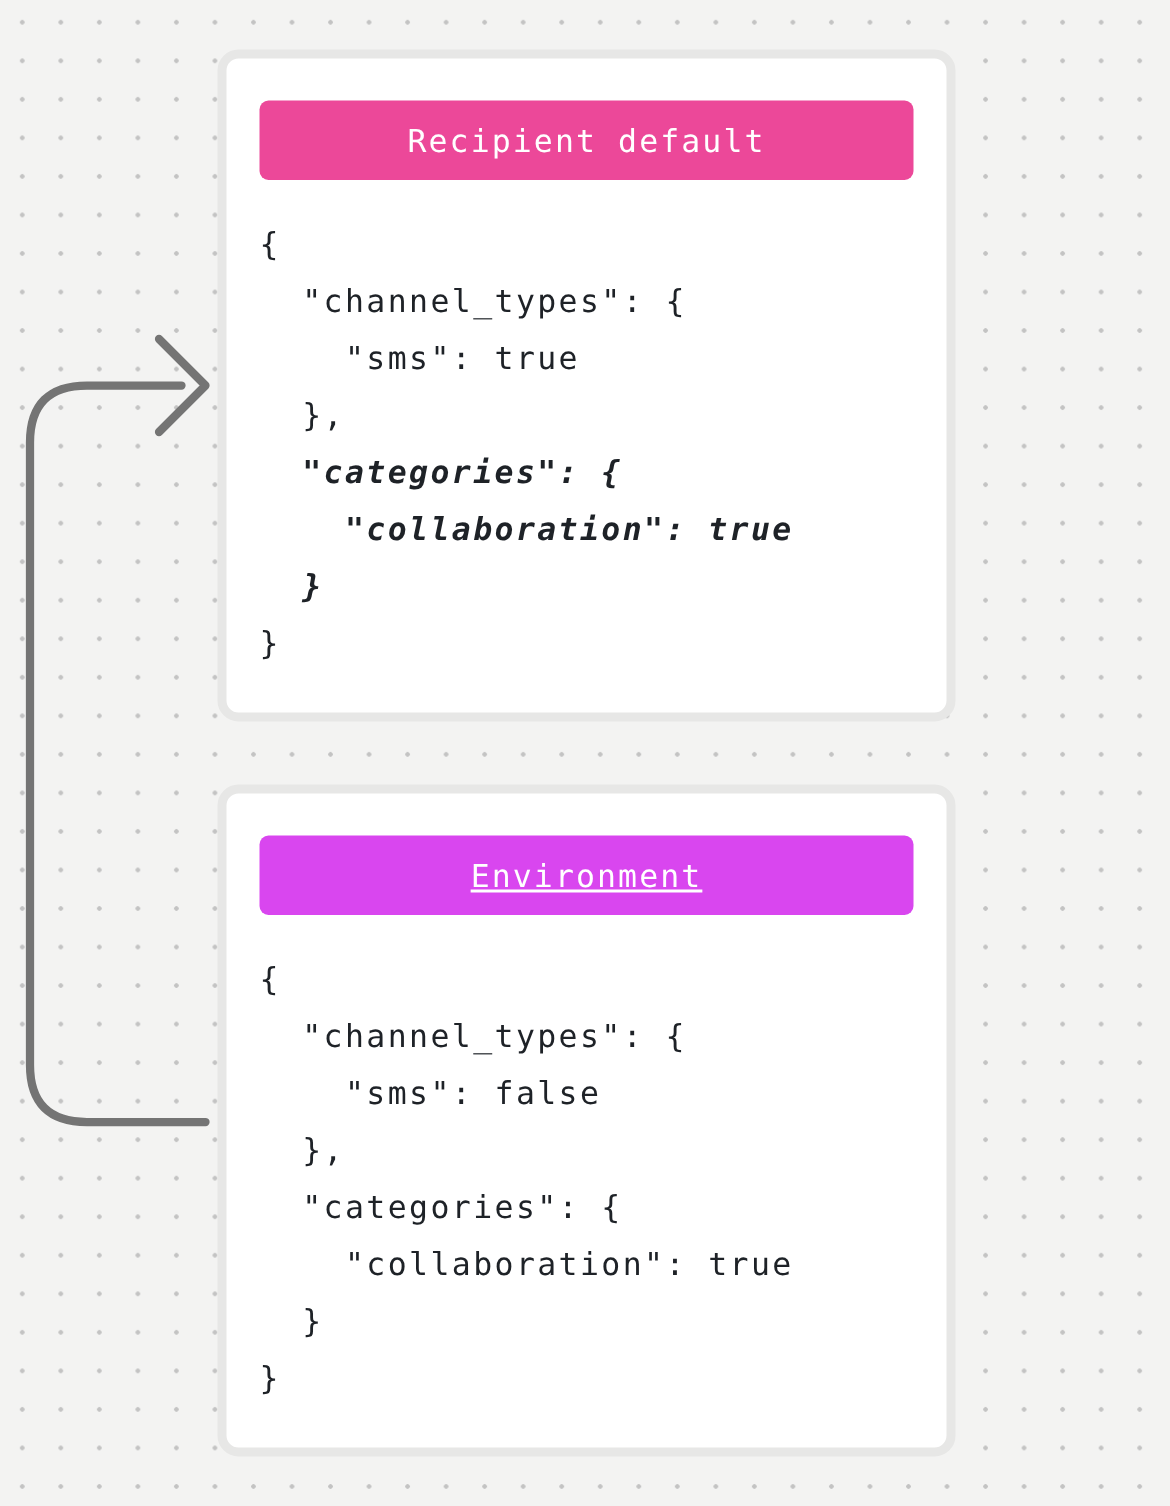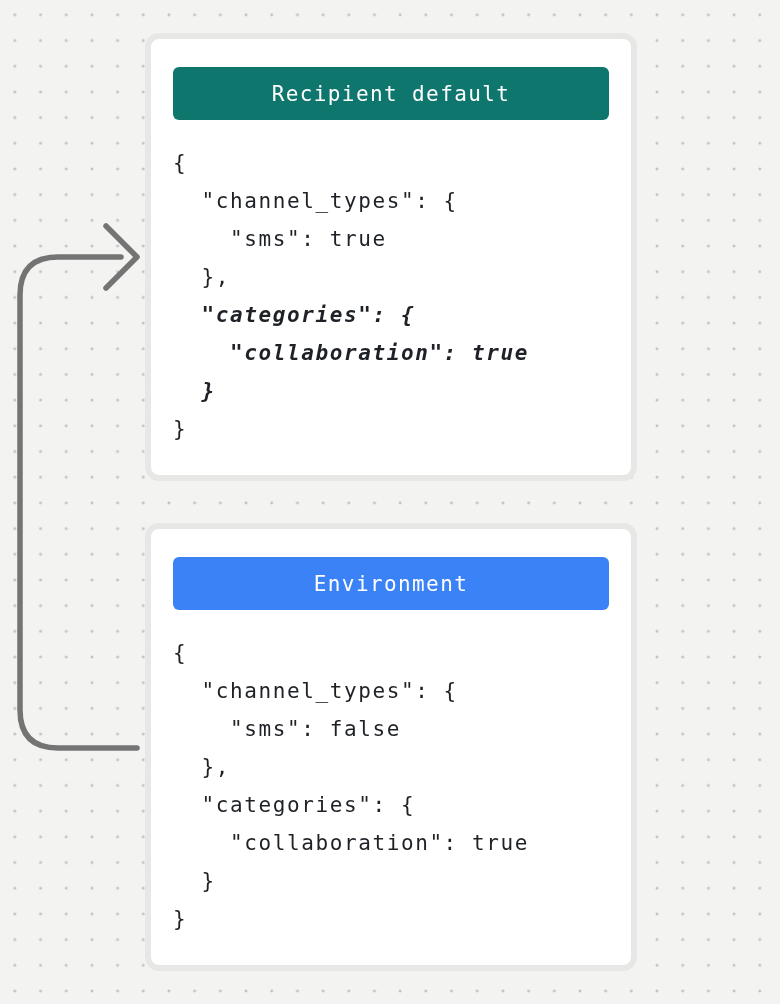--- a/index.html
+++ b/index.html
@@ -57,35 +57,35 @@
 <body>
 
 <div class="canvas">
 
   <svg class="arrow-overlay" viewBox="0 0 780 1004" xmlns="http://www.w3.org/2000/svg">
     <path d="M 137 748 L 58 748 Q 20 748 20 710 L 20 295 Q 20 257 58 257 L 121 257" fill="none" stroke-width="5.5" stroke-linecap="round" stroke="#747474"></path>
     <path d="M 106 226 L 137 257 L 106 288" fill="none" stroke-width="5.5" stroke-linecap="round" stroke-linejoin="round" stroke="#747474"></path>
   </svg>
 
   <div class="card card-top">
-    <div class="card-header" style="background-color: #0f766e;">Recipient default</div>
+    <div class="card-header" style="background-color: #ec4899;">Recipient default</div>
     <div class="code">
       <div class="code-line">{</div>
       <div class="code-line">  "channel_types": {</div>
       <div class="code-line">    "sms": true</div>
       <div class="code-line">  },</div>
       <div class="code-line em">  "categories": {</div>
       <div class="code-line em">    "collaboration": true</div>
       <div class="code-line em">  }</div>
       <div class="code-line">}</div>
     </div>
   </div>
 
   <div class="card card-bottom">
-    <div class="card-header" style="background-color: #3b82f6;">Environment</div>
+    <div class="card-header" style="background-color: #d946ef; text-decoration: underline;">Environment</div>
     <div class="code">
       <div class="code-line">{</div>
       <div class="code-line">  "channel_types": {</div>
       <div class="code-line">    "sms": false</div>
       <div class="code-line">  },</div>
       <div class="code-line">  "categories": {</div>
       <div class="code-line">    "collaboration": true</div>
       <div class="code-line">  }</div>
       <div class="code-line">}</div>
     </div>

